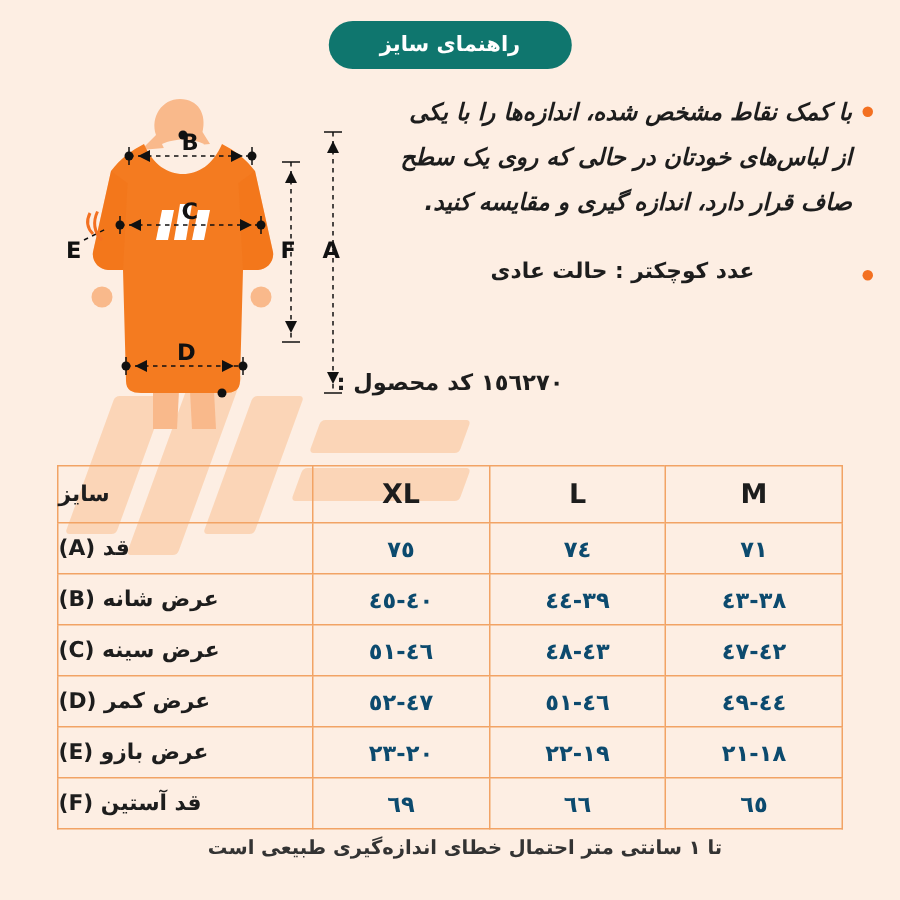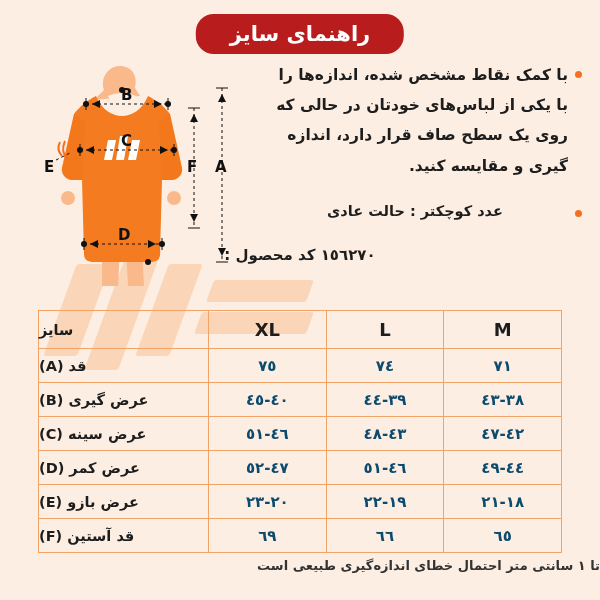--- a/index.html
+++ b/index.html
@@ -33,23 +33,23 @@
     background: #f58220;
     transform: skewX(-20deg);
     border-radius: 3px;
   }
   
   .header-pill {
     position: absolute;
     top: 14px;
     left: 50%;
     transform: translateX(-50%);
-    background: #b91c1c;
+    background: #0f766e;
     color: #ffffff;
-    font-size: 21px;
+    font-size: 14px;
     font-weight: bold;
     padding: 8px 34px;
     border-radius: 18px;
     letter-spacing: 0.5px;
     white-space: nowrap;
     z-index: 6;
   }
   
   .top-area {
     position: absolute;
@@ -68,20 +68,21 @@
     direction: rtl;
   }
   .para {
     font-size: 15.5px;
     line-height: 1.95;
     font-weight: bold;
     color: #1d1d1d;
     margin: 0 0 6px 0;
     padding-right: 14px;
     position: relative;
+    font-style: italic;
   }
   .bullet-dot {
     position: absolute;
     right: 0;
     top: 11px;
     width: 7px;
     height: 7px;
     background: #f37021;
     border-radius: 50%;
   }
@@ -155,21 +156,21 @@
     height: 38px;
   }
   table.size-table thead th.sizecol {
     color: #1d1d1d;
   }
   .footer-note {
     position: absolute;
     left: 0;
     width: 600px;
     top: 558px;
-    text-align: right;
+    text-align: center;
     font-size: 13px;
     color: #333333;
     direction: rtl;
     font-weight: bold;
     padding-left: 20px;
   }
   
   .shirt-svg { position: absolute; left: 0; top: 0; }
   .dim-label {
     position: absolute;
@@ -317,21 +318,21 @@
         <tr>
           <td>٧١</td>
           <td>٧٤</td>
           <td>٧٥</td>
           <td class="label-col">قد (A)</td>
         </tr>
         <tr>
           <td>٣٨-٤٣</td>
           <td>٣٩-٤٤</td>
           <td>٤٠-٤٥</td>
-          <td class="label-col">عرض گیری (B)</td>
+          <td class="label-col">عرض شانه (B)</td>
         </tr>
         <tr>
           <td>٤٢-٤٧</td>
           <td>٤٣-٤٨</td>
           <td>٤٦-٥١</td>
           <td class="label-col">عرض سینه (C)</td>
         </tr>
         <tr>
           <td>٤٤-٤٩</td>
           <td>٤٦-٥١</td>

